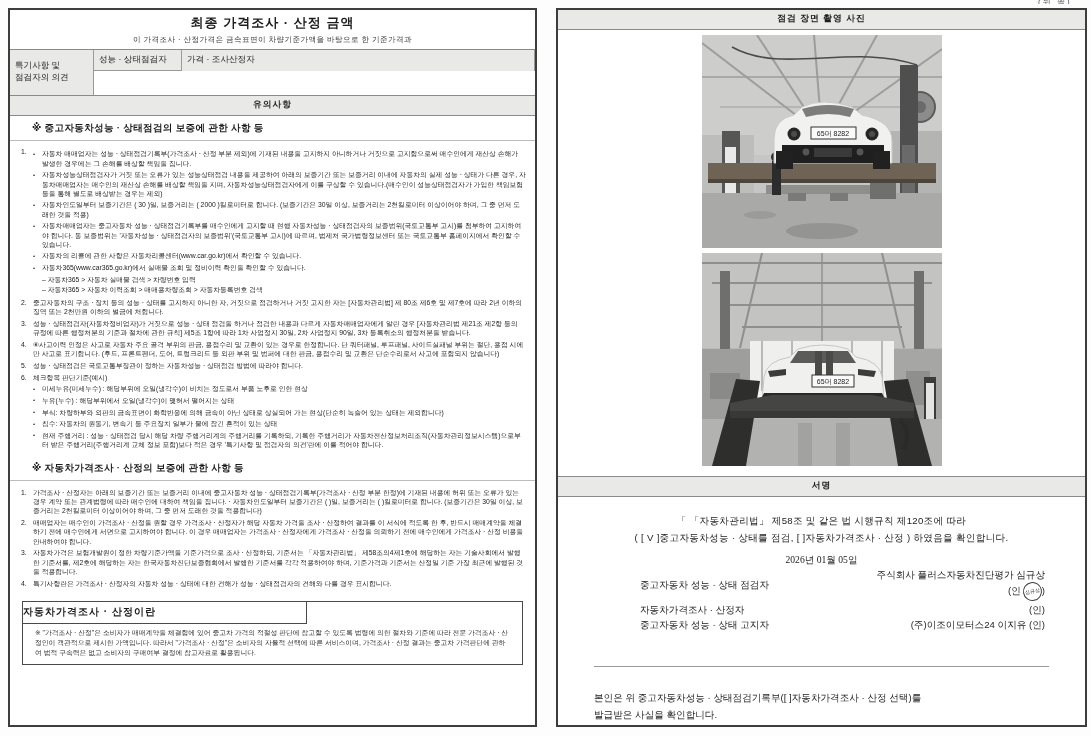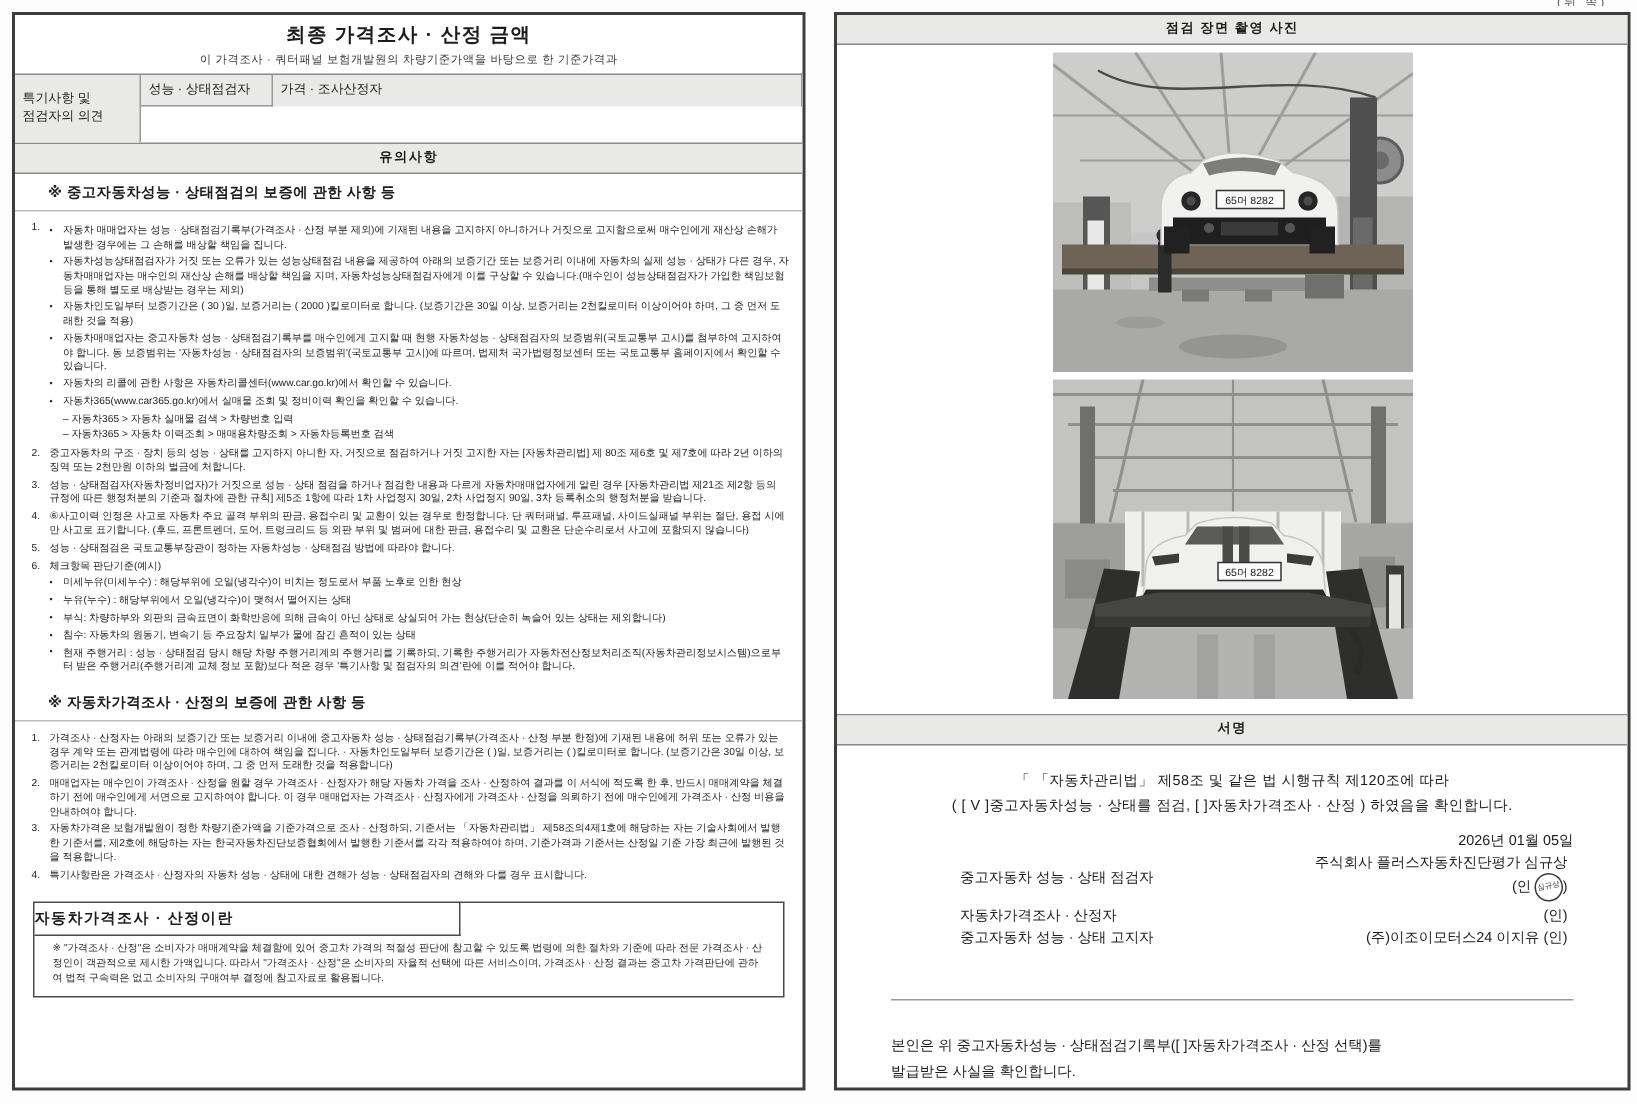--- a/index.html
+++ b/index.html
@@ -13,21 +13,21 @@
 
   
   .price-block { text-align:center; padding:4px 0 4px; border-bottom:1px solid #8a8a8a; }
   .price-row { display:flex; justify-content:center; align-items:center; gap:16px; }
   .price-title { font-size:13px; font-weight:bold; letter-spacing:1px; }
   .amount-box { background:#dadad8; padding:1px 12px 2px; font-size:13px; font-weight:bold; letter-spacing:6px; }
   .price-line { font-size:7.6px; color:#3a3a3a; margin-top:2.5px; letter-spacing:0.4px; }
 
   .opinion { display:grid; grid-template-columns:84px 88px 1fr; border-bottom:1px solid #8a8a8a; }
   .opinion .c { border-right:1px solid #9a9a9a; padding:4px 5px; }
-  .opinion .label-main { grid-row:1 / 3; background:#e9e9e7; font-size:8.6px; display:flex; flex-direction:column; justify-content:center; }
+  .opinion .label-main { grid-row:1 / 3; background:#e9e9e7; font-size:8.6px; display:flex; flex-direction:column; justify-content:center;font-family:Liberation Serif, serif; }
   .opinion .label-sub { background:#e9e9e7; font-size:8.6px; display:flex; align-items:center; border-bottom:1px solid #9a9a9a; }
   .opinion .label-sub.last { border-bottom:none; }
   .opinion .content { font-size:9.4px; line-height:1.5; padding:5px 7px; border-right:none; border-bottom:1px solid #9a9a9a; min-height:66px; }
   .opinion .content.empty { min-height:24px; border-bottom:none; }
 
   .band { background:#e9e9e7; border-bottom:1px solid #8a8a8a; text-align:center; font-size:8.8px; font-weight:bold; padding:3px 12px 4px; letter-spacing:1px; }
 
   .sec-title { font-size:9.6px; font-weight:bold; padding:6px 0 5px 22px; border-bottom:1px solid #bcbcbc; letter-spacing:0.3px; }
 
   .list { padding:4px 9px 2px 11px; font-size:6.8px; line-height:1.36; color:#222; }
@@ -43,21 +43,21 @@
   .define-box { margin:8px 12px 0; border:1px solid #4a4a4a; }
   .define-title { width:284px; border-right:1px solid #4a4a4a; border-bottom:1px solid #4a4a4a; text-align:left; font-size:10px; font-weight:bold; padding:3px 0 4px; letter-spacing:1px; }
   .define-body { padding:4px 12px 6px; font-size:6.8px; line-height:1.5; color:#2a2a2a; }
 
   
   .photo-area { height:447px; display:flex; flex-direction:column; align-items:center; gap:5px; padding-top:5px; border-bottom:1px solid #8a8a8a; }
   .photo { width:240px; height:213px; display:block; }
 
   .sign-area { padding:16px 36px 0; }
   .statement { text-align:center; font-size:9.6px; line-height:1.75; letter-spacing:0.3px; }
-  .sign-date { text-align:right; font-size:9.6px; margin-top:7px; }
+  .sign-date { text-align:center; font-size:9.6px; margin-top:7px;font-family:Liberation Serif, serif; }
   .signers { margin-top:2px; padding:0 4px 0 46px; }
   .signer-row { display:flex; align-items:center; font-size:9.6px; margin:2.5px 0;gap:40px; }
   .signer-role { width:190px; flex:none; }
   .signer-value { flex:1; text-align:right; }
   .stamp { display:inline-flex; width:19px; height:19px; border:1.6px solid #3a3a3a; border-radius:50%; font-size:5px; line-height:1.05; align-items:center; justify-content:center; text-align:center; transform:rotate(-10deg); color:#2c2c2c; vertical-align:middle; margin-left:2px; word-break:break-all; padding:1px; }
   .divider { border-top:1px solid #9a9a9a; margin-top:34px; }
   .confirm { text-align:left; font-size:9.6px; line-height:1.8; padding-top:22px; }
   .confirm-last { margin-top:9px; display:flex; justify-content:center; gap:58px; }
   .spread { word-spacing:16px; }
 </style>
@@ -65,21 +65,21 @@
 <body>
 
 <div class="corner-note">(뒤 쪽)</div>
 
 <div class="page" id="left-page">
 
   <div class="price-block">
     <div class="price-row">
       <span class="price-title">최종 가격조사 · 산정 금액</span>
     </div>
-    <div class="price-line">이 가격조사 · 쿼터패널 보험개발원의 차량기준가액을 바탕으로 한 기준가격과</div>
+    <div class="price-line">이 가격조사 · 산정가격은 금속표면이 차량기준가액을 바탕으로 한 기준가격과</div>
   </div>
 
   <div class="opinion">
     <div class="c label-main">
       <span>특기사항 및</span>
       <span>점검자의 의견</span>
     </div>
     <div class="c label-sub">성능 · 상태점검자</div>
     <div class="c label-sub last">가격 · 조사산정자</div>
     <div class="c content empty"></div>

